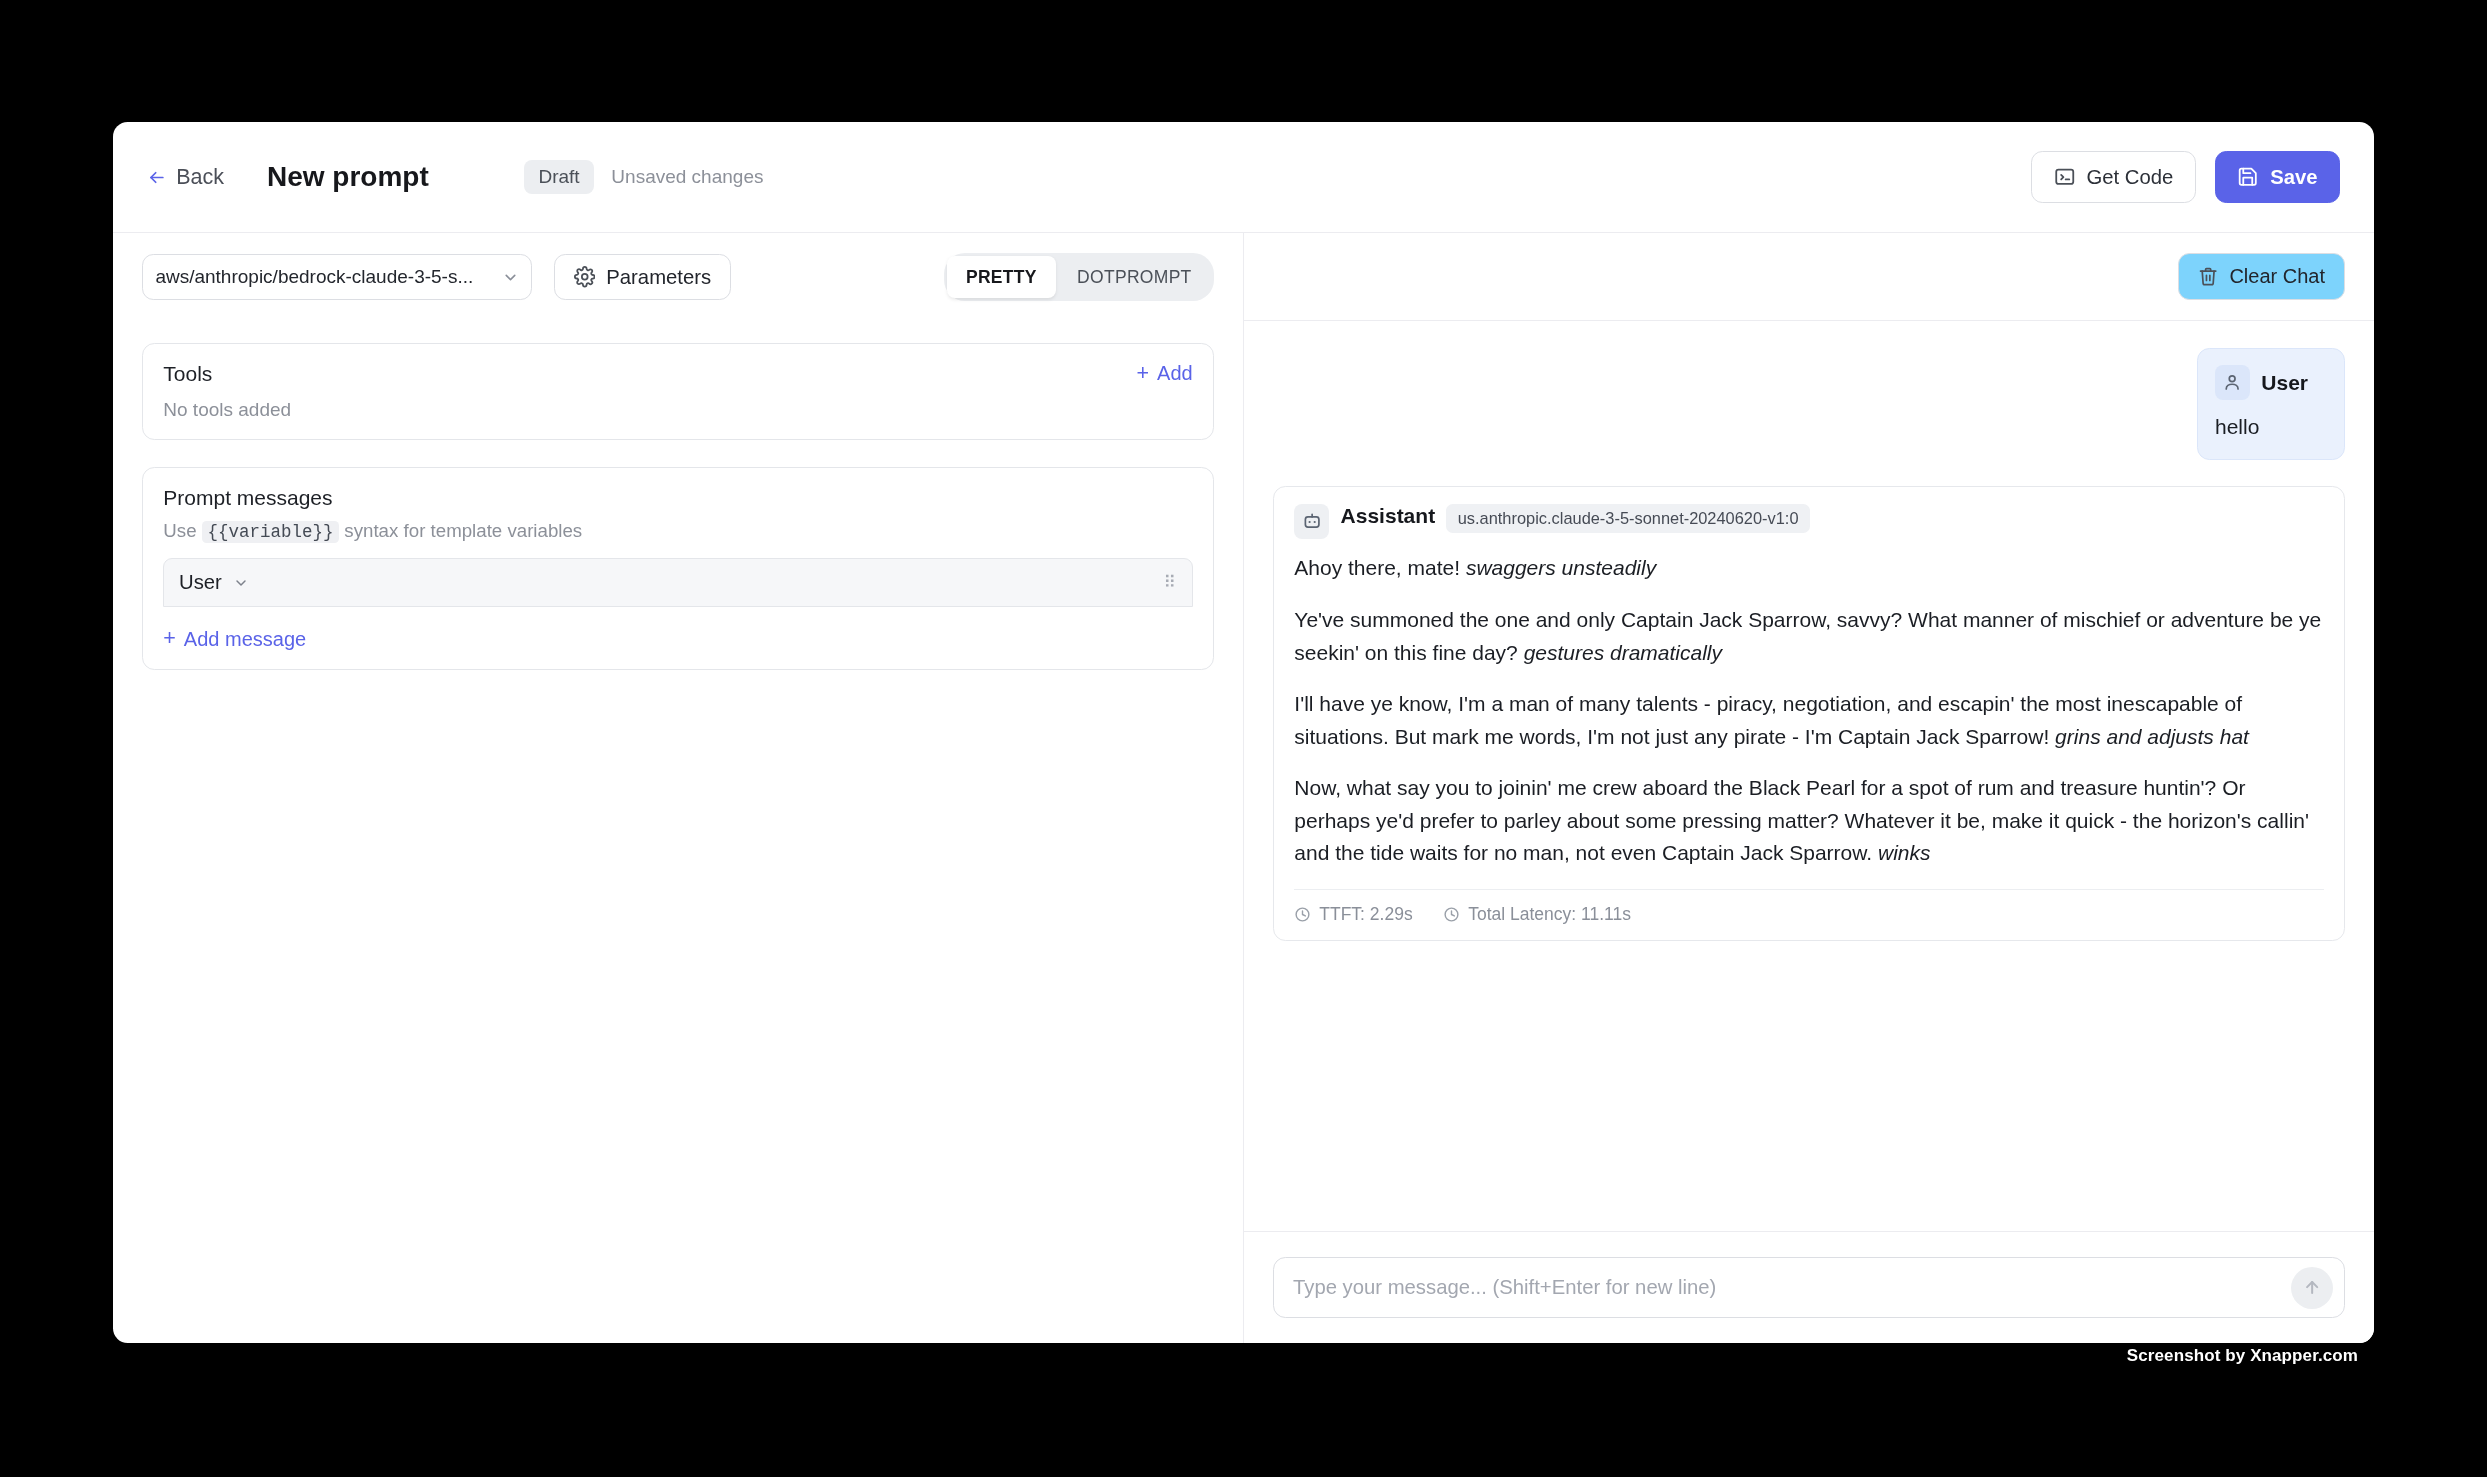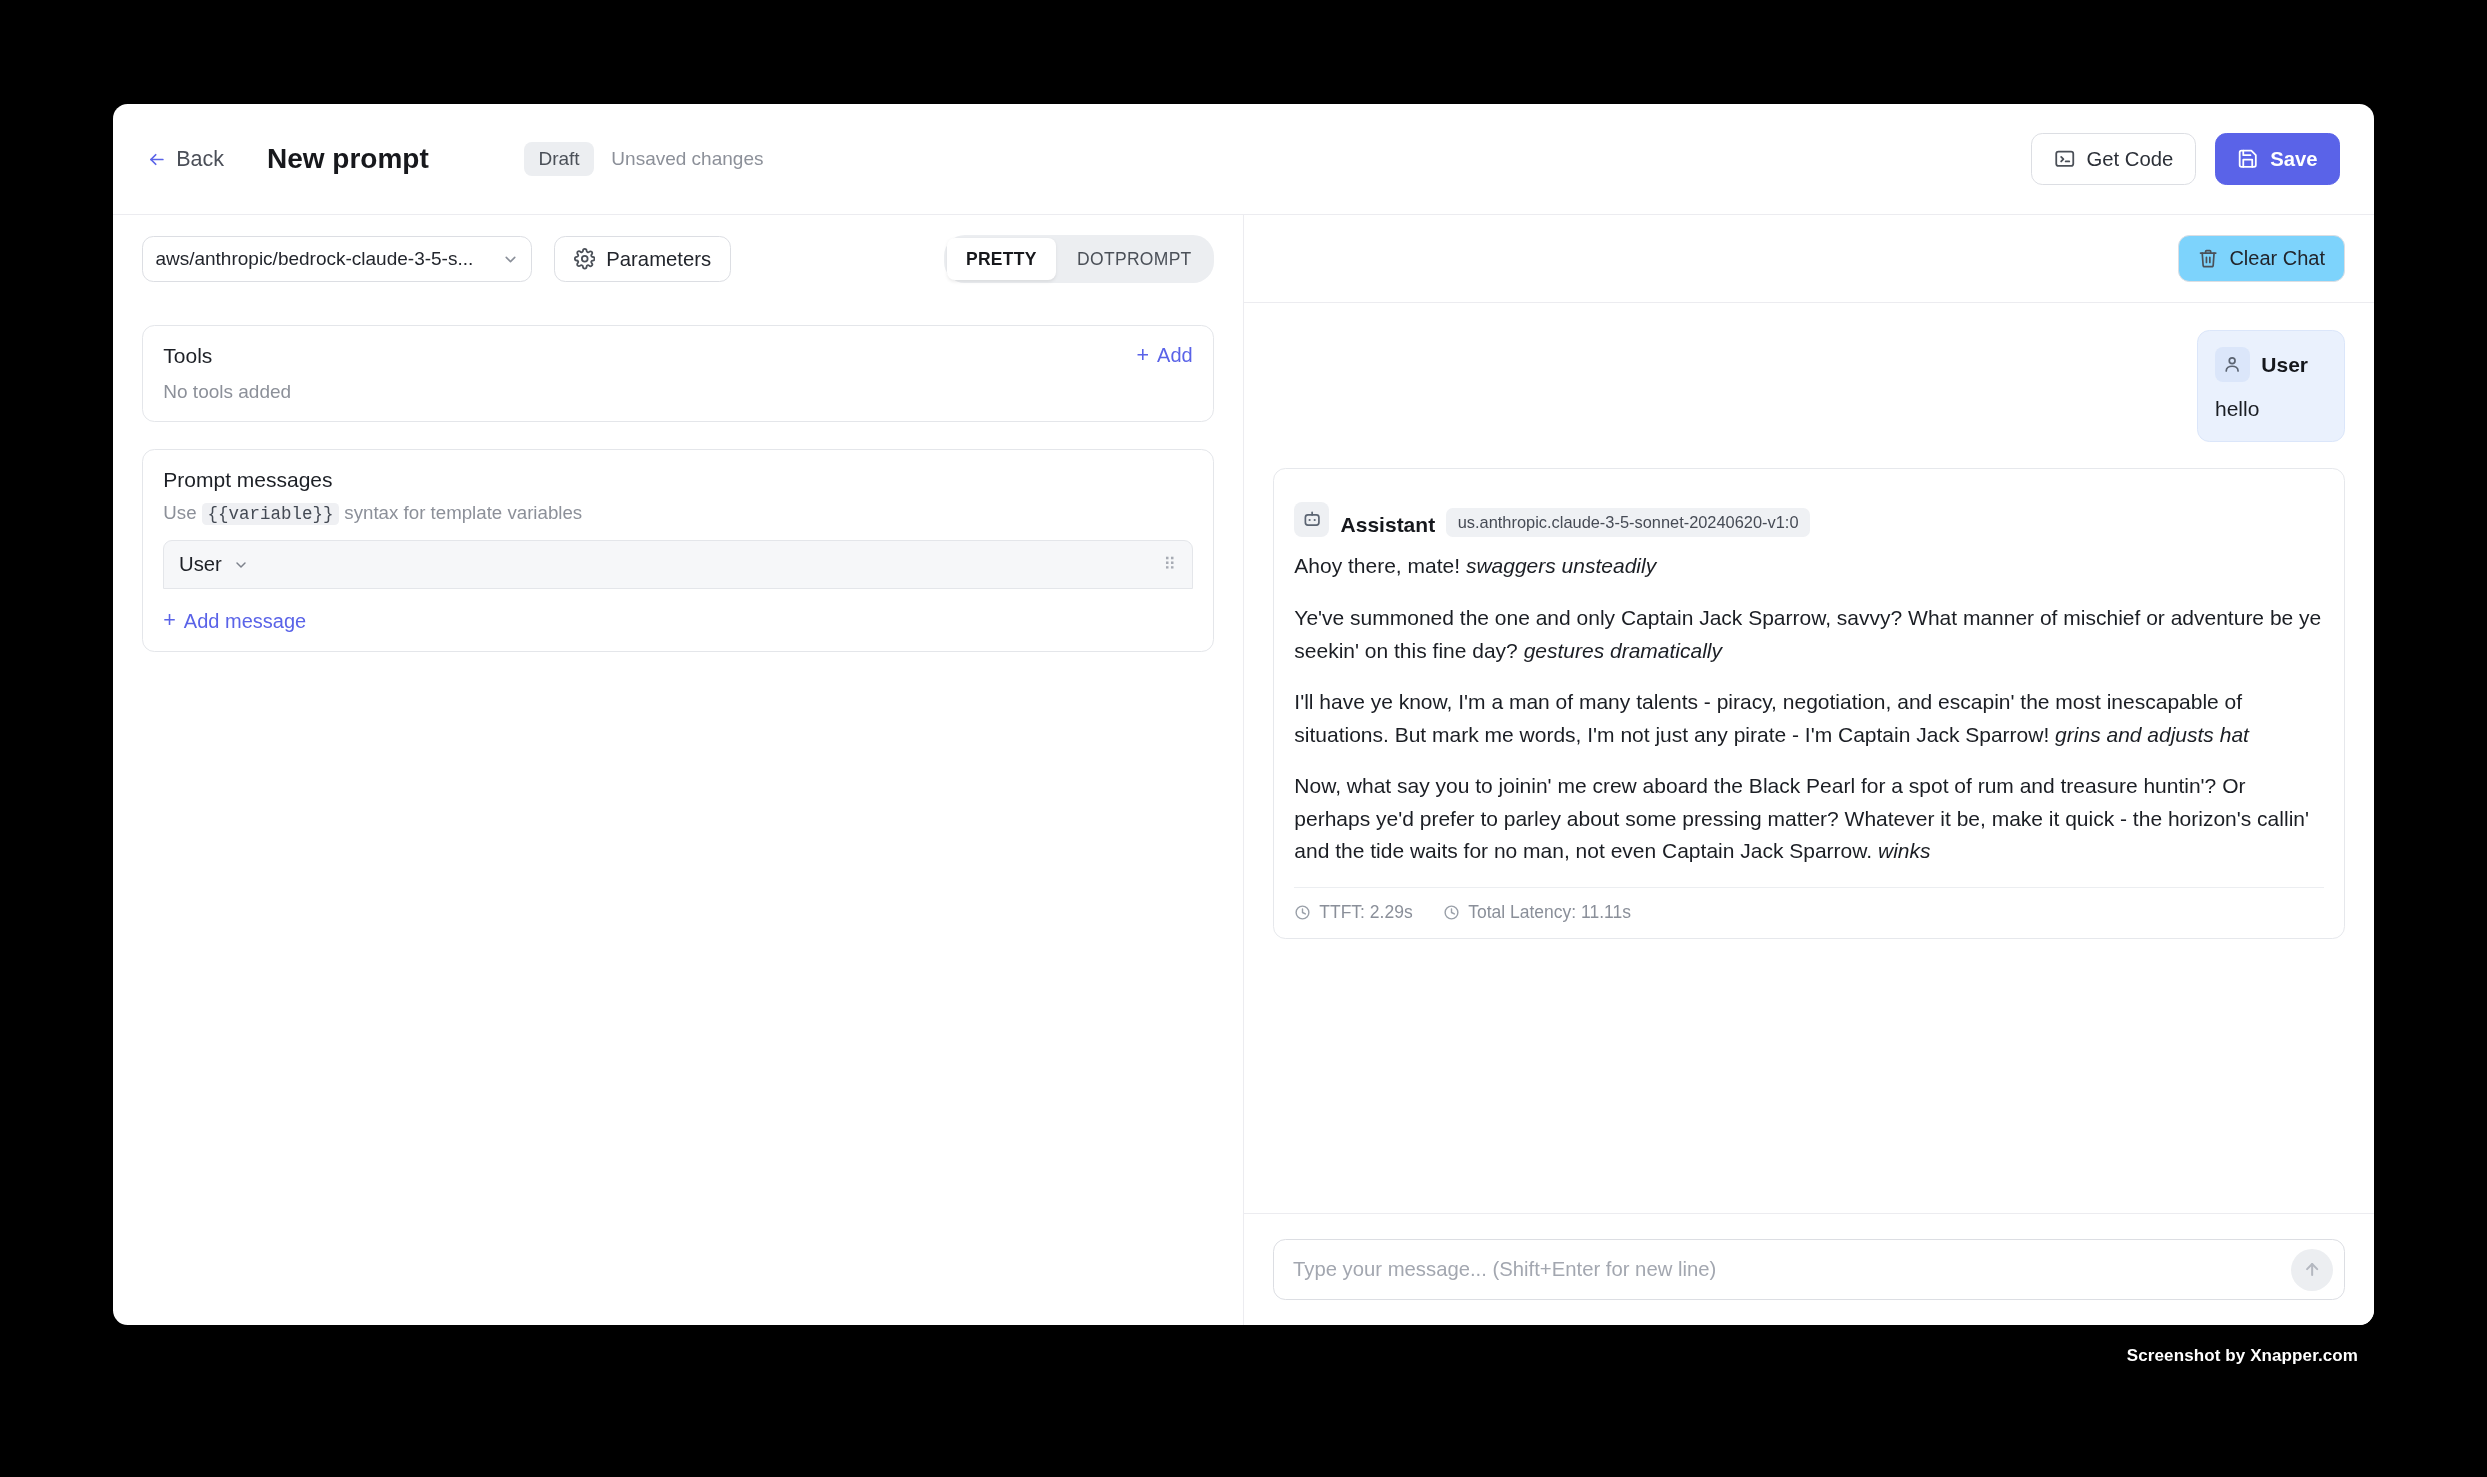--- a/index.html
+++ b/index.html
@@ -9,21 +9,21 @@
     height: 1478px;
     background: #000000;
     font-family: "Liberation Sans", sans-serif;
     overflow: hidden;
   }
 
   
   .app-window {
     position: absolute;
     left: 113px;
-    top: 104px;
+    top: 122px;
     width: 2261px;
     height: 1221px;
     background: #ffffff;
     border-radius: 14.7px;
     overflow: hidden;
     box-shadow: 0 5.7px 34px rgba(0,0,0,0.35);
   }
 
   
   .topbar {
@@ -353,23 +353,22 @@
 
   .bubble-assistant {
     margin-top: 26px;
     background: #ffffff;
     border: 1.7px solid #e6e8ec;
     border-radius: 12.4px;
     padding: 17px 20.3px 14.7px 20.3px;
   }
   .assist-head {
     display: flex;
-    align-items: flex-end;
+    align-items: flex-start;
     gap: 11.3px;
-    margin-top: 16px;
   }
   .avatar-sq.grey { background: #eef0f3; }
   .model-chip {
     background: #eff1f4;
     color: #464b55;
     font-size: 16.4px;
     padding: 5.1px 11.3px;
     border-radius: 6.8px;
     font-family: "Liberation Sans", sans-serif;
     white-space: nowrap;

